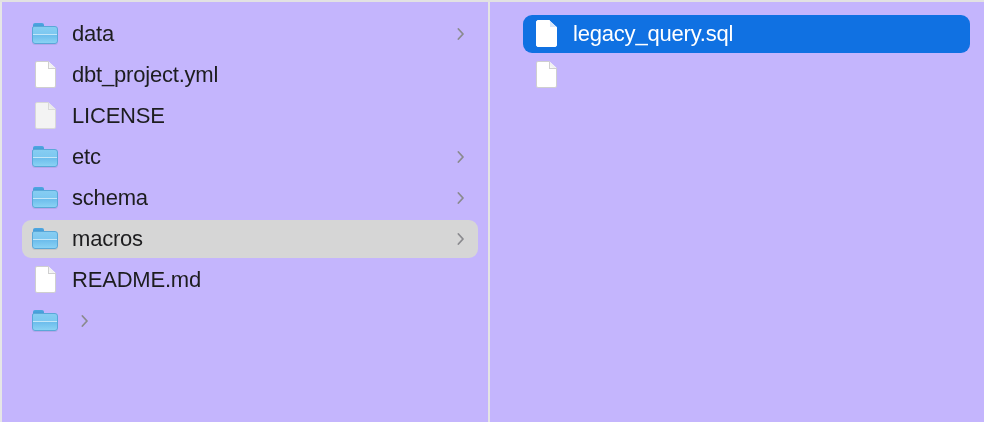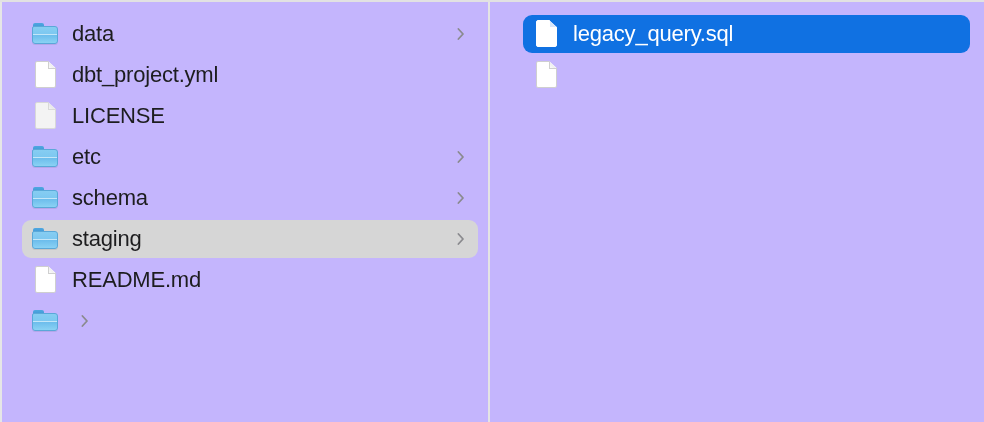--- a/index.html
+++ b/index.html
@@ -273,21 +273,21 @@
             </svg>
           </span>
         </div>
         <div class="row sel-gray">
           <span class="icon-wrap">
             <span class="folder">
               <span class="tab"></span>
               <span class="body"></span>
             </span>
           </span>
-          <span class="label">staging</span>
+          <span class="label">macros</span>
           <span class="chevron">
             <svg viewBox="0 0 10 16">
               <path d="M2.4 3 L7 8 L2.4 13"></path>
             </svg>
           </span>
         </div>
         <div class="row">
           <span class="icon-wrap">
             <span class="doc">
               <span class="sheet"></span>

